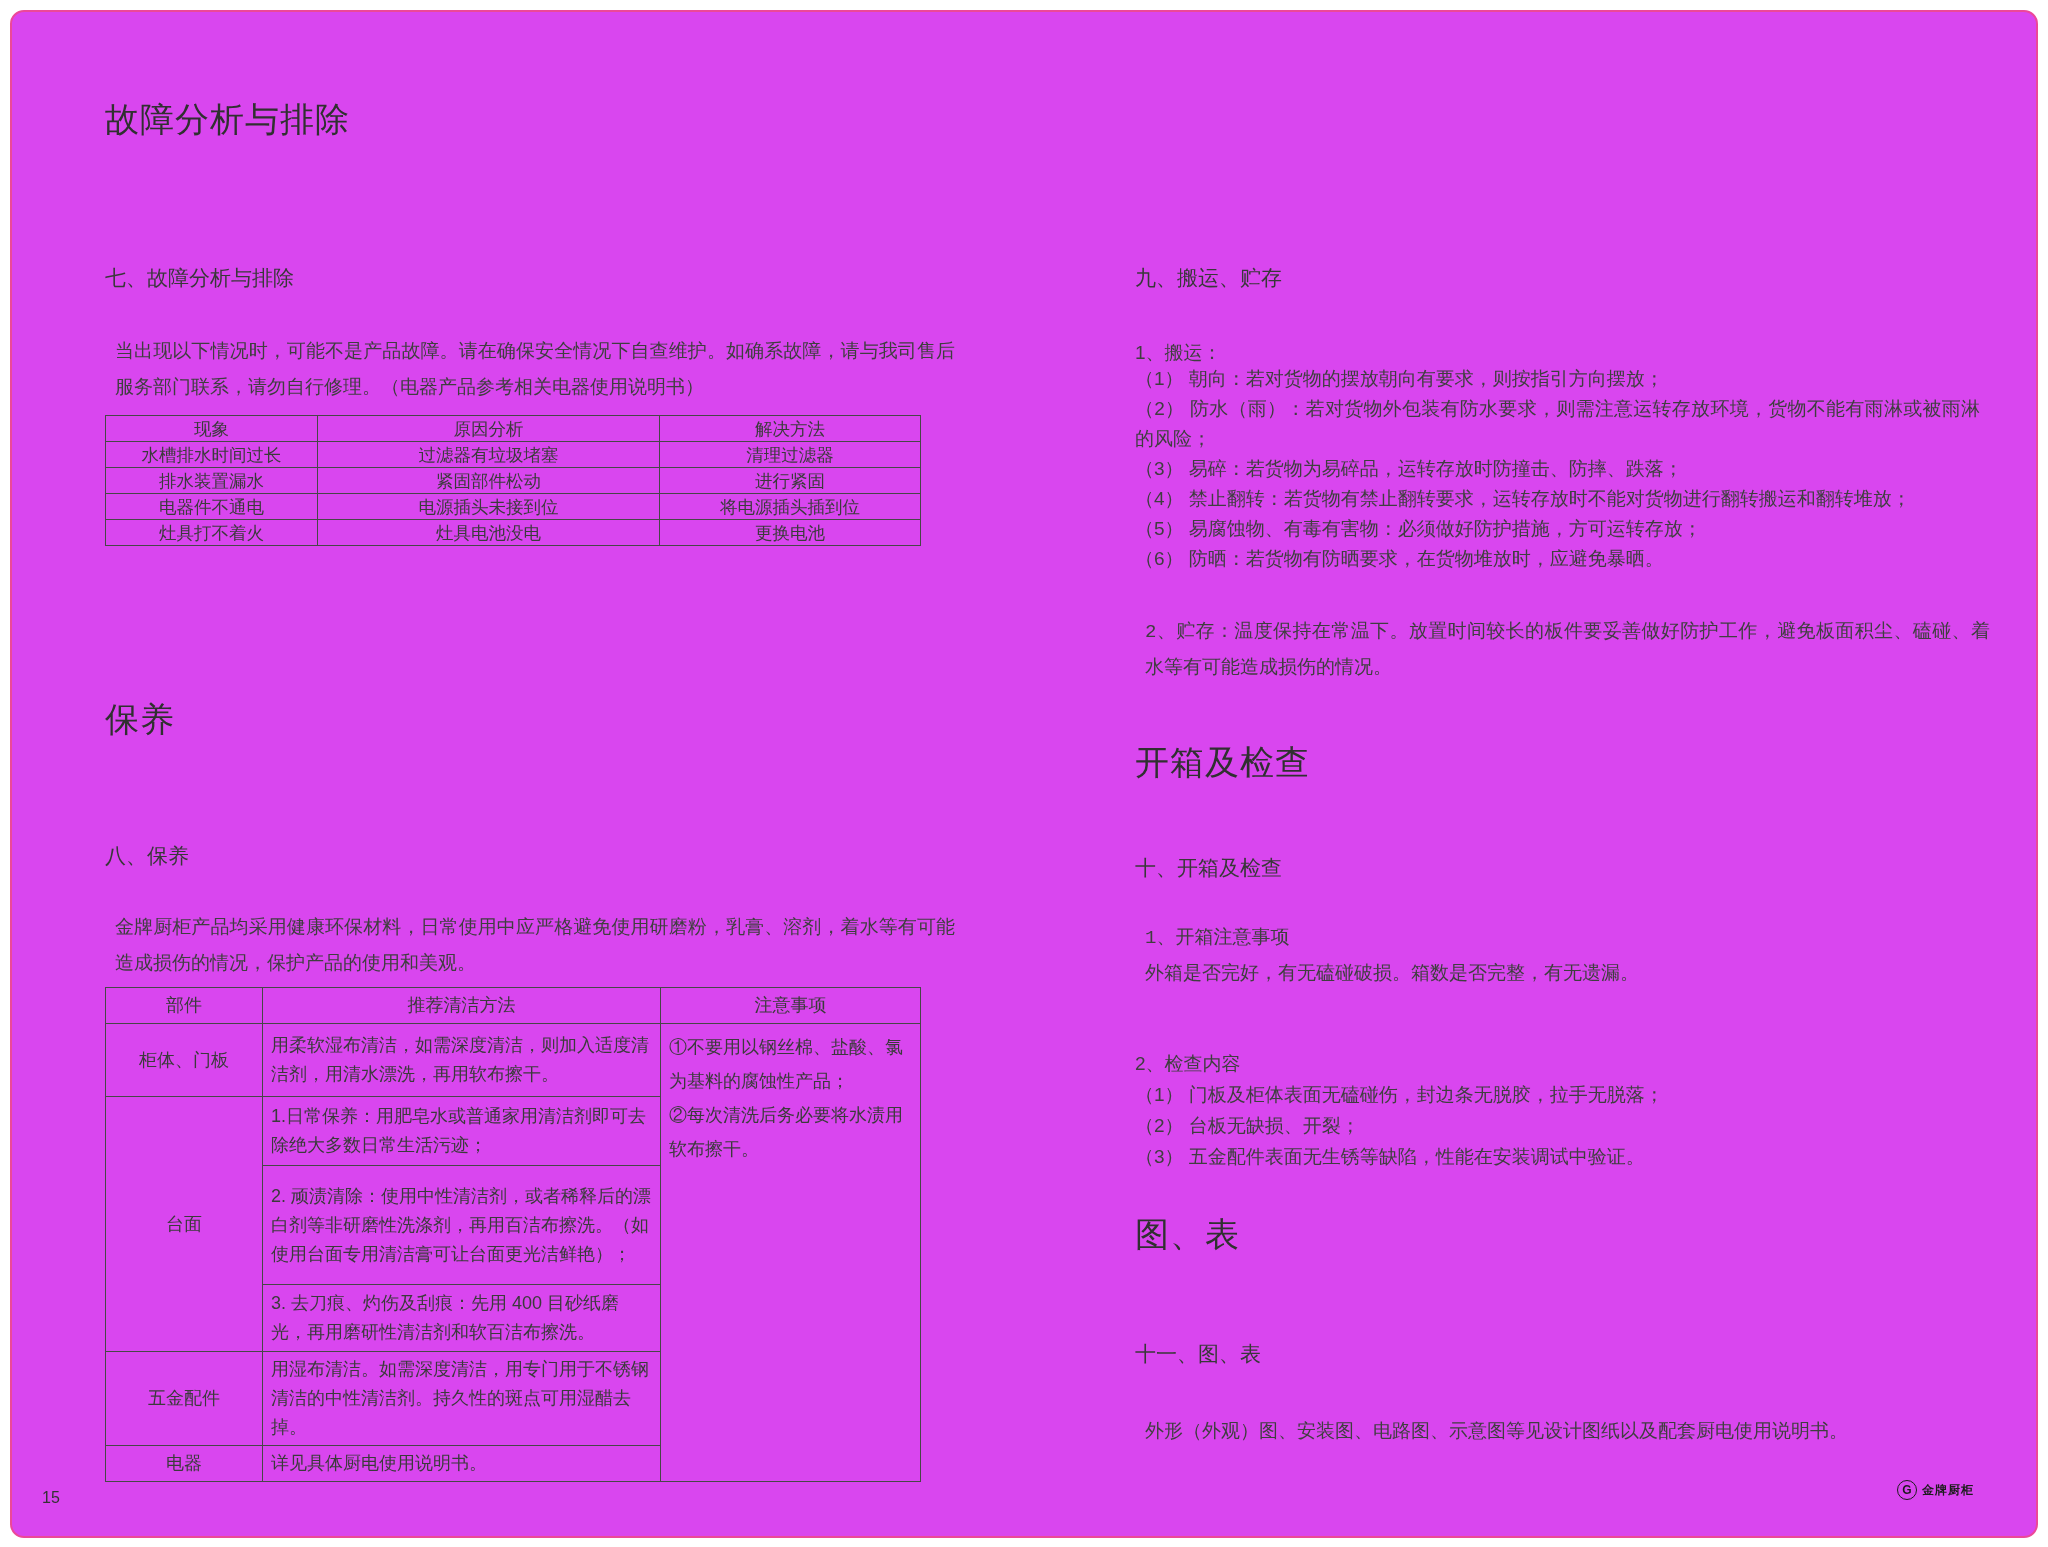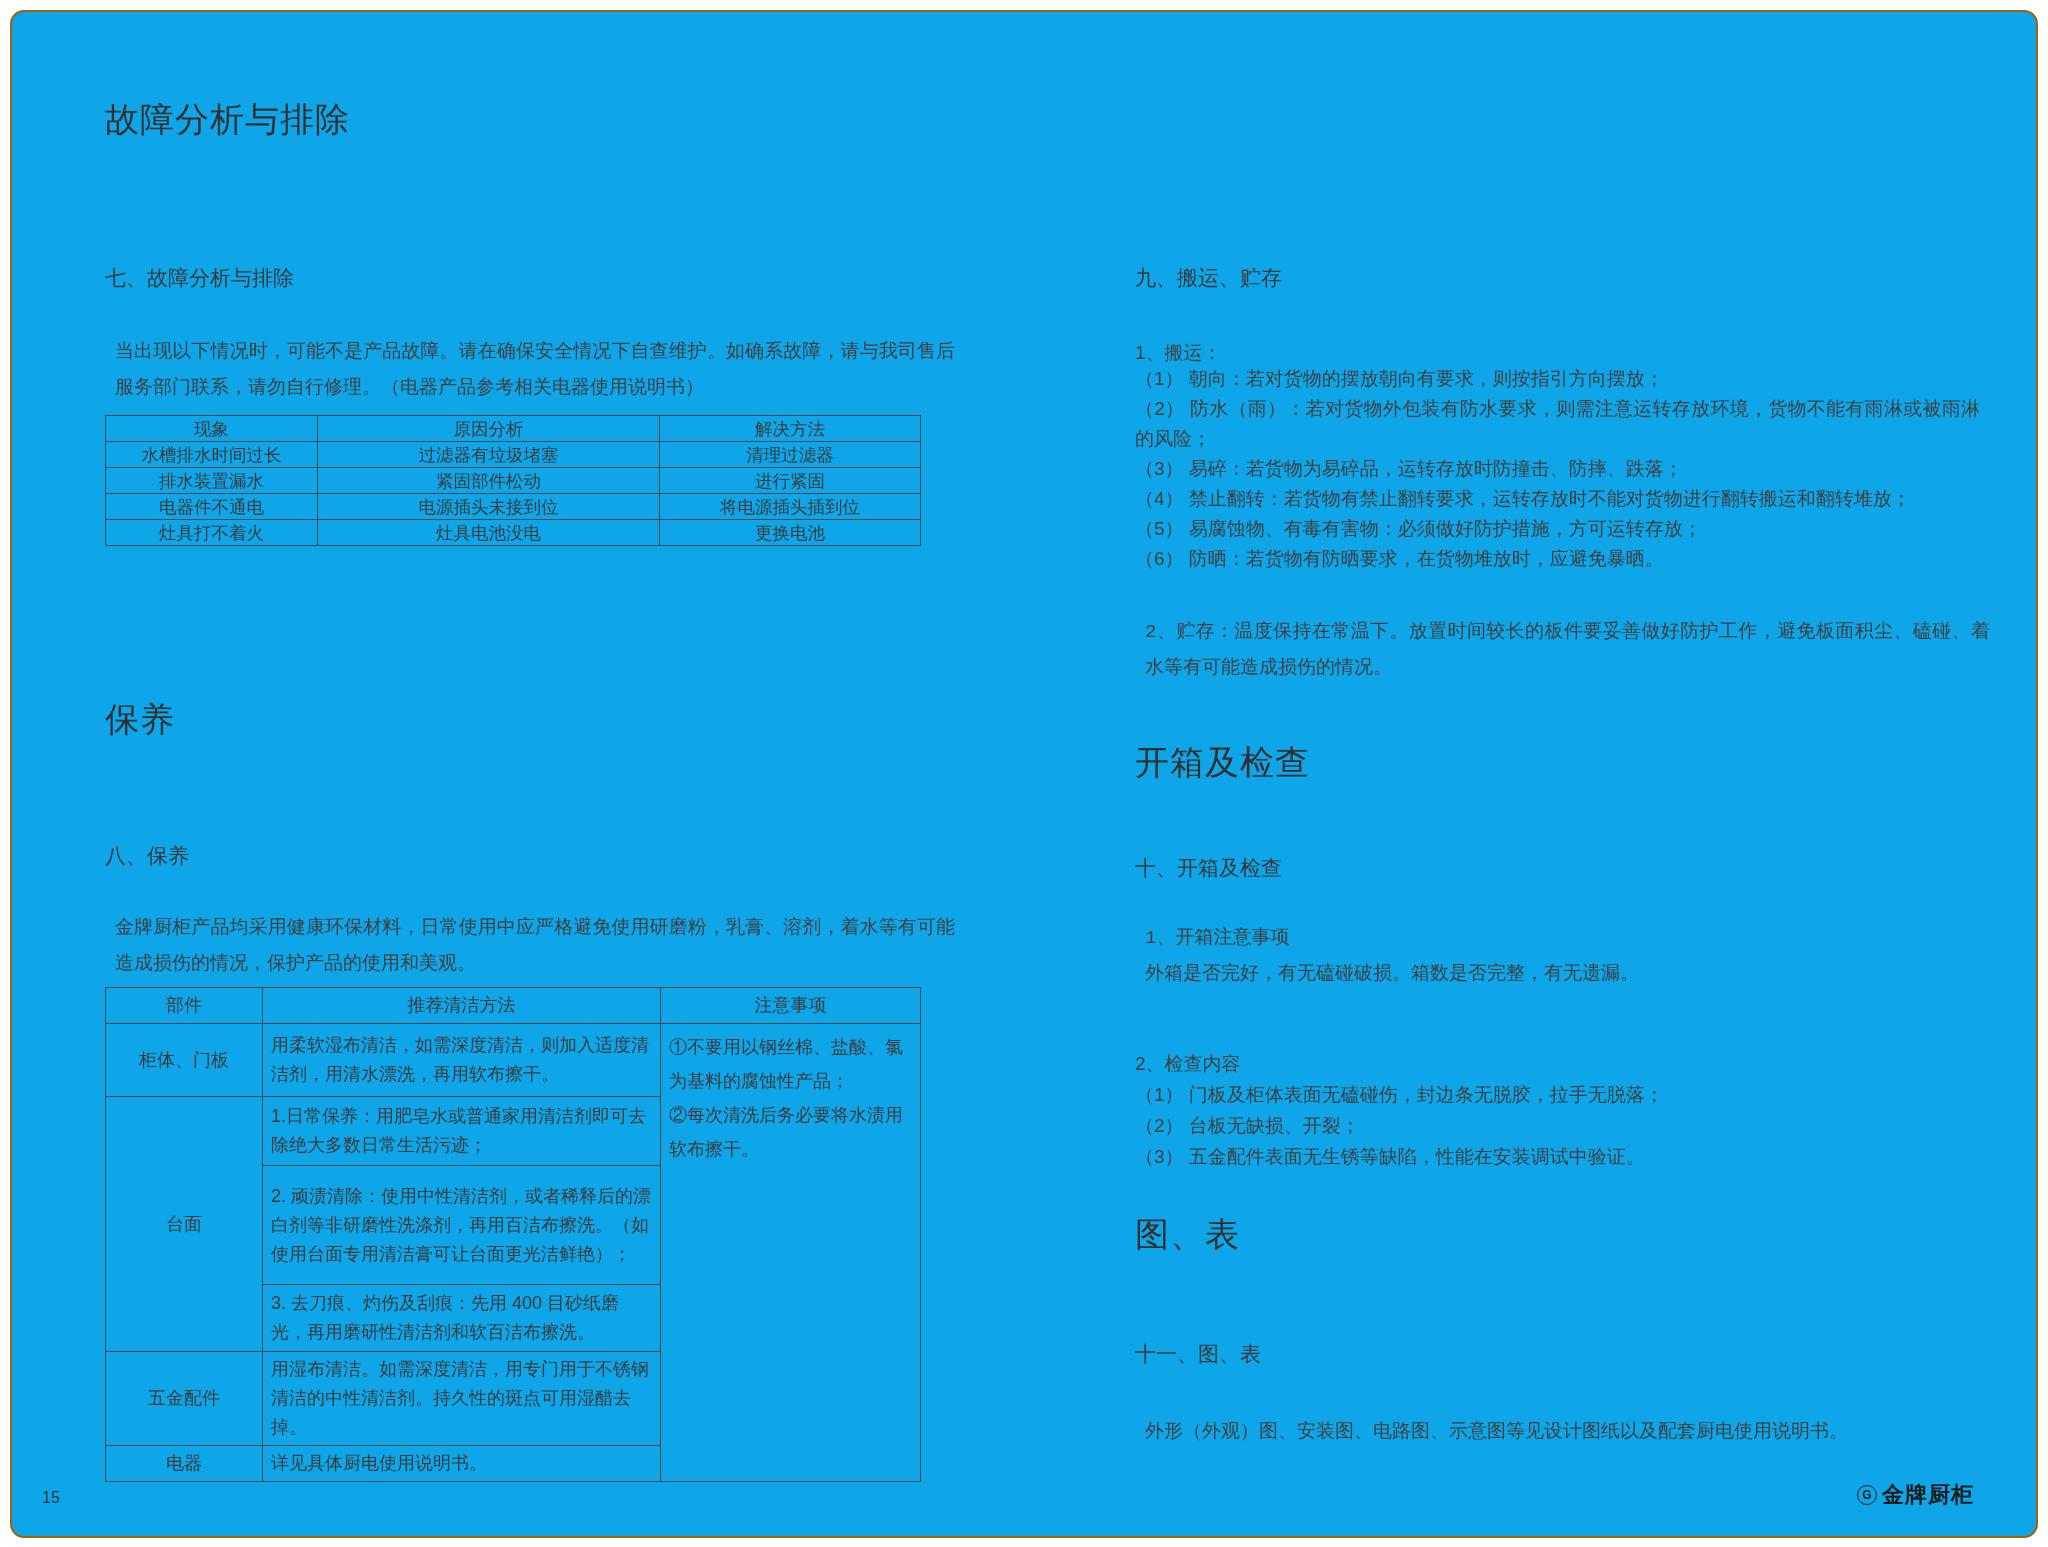--- a/index.html
+++ b/index.html
@@ -1,36 +1,36 @@
 <!DOCTYPE html>
 <html><head>
 <meta charset="utf-8">
 <style>
   html,body{margin:0;padding:0;background:#fff;}
   body{width:2048px;height:1547px;position:relative;font-family:"Liberation Sans",sans-serif;color:#3d3d3d;}
-  .sheet{position:absolute;left:10px;top:10px;width:2024px;height:1524px;border:2px solid #a16207;border-radius:14px;background:#0ea5e9;overflow:hidden;}
+  .sheet{position:absolute;left:10px;top:10px;width:2024px;height:1524px;border:2px solid #ec4899;border-radius:14px;background:#d946ef;overflow:hidden;}
   .page{position:absolute;top:0;height:100%;}
   .page-left{left:93px;width:840px;}
   .page-right{left:1123px;width:845px;}
   .block{position:absolute;left:0;width:100%;}
   .big-title{font-size:34px;font-weight:400;color:#303030;letter-spacing:1px;margin:0;}
   .sec-heading{font-size:21px;font-weight:400;color:#383838;margin:0;}
   .body-text{font-size:19px;line-height:36px;color:#3f3f3f;text-align:justify;margin:10px;font-family:Liberation Mono, monospace;}
   .list-text{font-size:19px;line-height:30px;color:#3f3f3f;text-align:justify;}
   .tight-list{font-size:19px;line-height:31px;color:#3f3f3f;}
   table{border-collapse:collapse;table-layout:fixed;padding-left:20px;}
   .tbl td{border:1px solid #474747;font-size:17.5px;color:#3b3b3b;}
   .fault-tbl td{text-align:center;height:25px;padding:0 4px;}
   .care-tbl td{font-size:18px;line-height:29px;padding:3px 8px;vertical-align:middle;}
   .care-tbl td.c{text-align:center;padding:3px 2px;}
   .care-tbl td.notes{vertical-align:top;line-height:34px;padding-top:6px;}
   .page-number{position:absolute;left:30px;top:1477px;font-size:16px;color:#333;}
   .brand{position:absolute;right:62px;top:1468px;display:flex;align-items:center;gap:5px;}
   .brand-mark{display:inline-flex;align-items:center;justify-content:center;width:18px;height:18px;border:1.6px solid #1c1c1c;border-radius:50%;font-size:12px;font-weight:bold;color:#1c1c1c;}
-  .brand-text{font-size:22px;font-weight:bold;color:#1c1c1c;letter-spacing:1px;}
+  .brand-text{font-size:12px;font-weight:bold;color:#1c1c1c;letter-spacing:1px;}
 </style>
 </head>
 <body>
 
 <div class="sheet">
 
   <section class="page page-left">
     <h1 class="big-title block" style="top:85px">故障分析与排除</h1>
     <h2 class="sec-heading block" style="top:252px">七、故障分析与排除</h2>
     <p class="body-text block" style="top:312px">当出现以下情况时，可能不是产品故障。请在确保安全情况下自查维护。如确系故障，请与我司售后服务部门联系，请勿自行修理。（电器产品参考相关电器使用说明书）</p>

